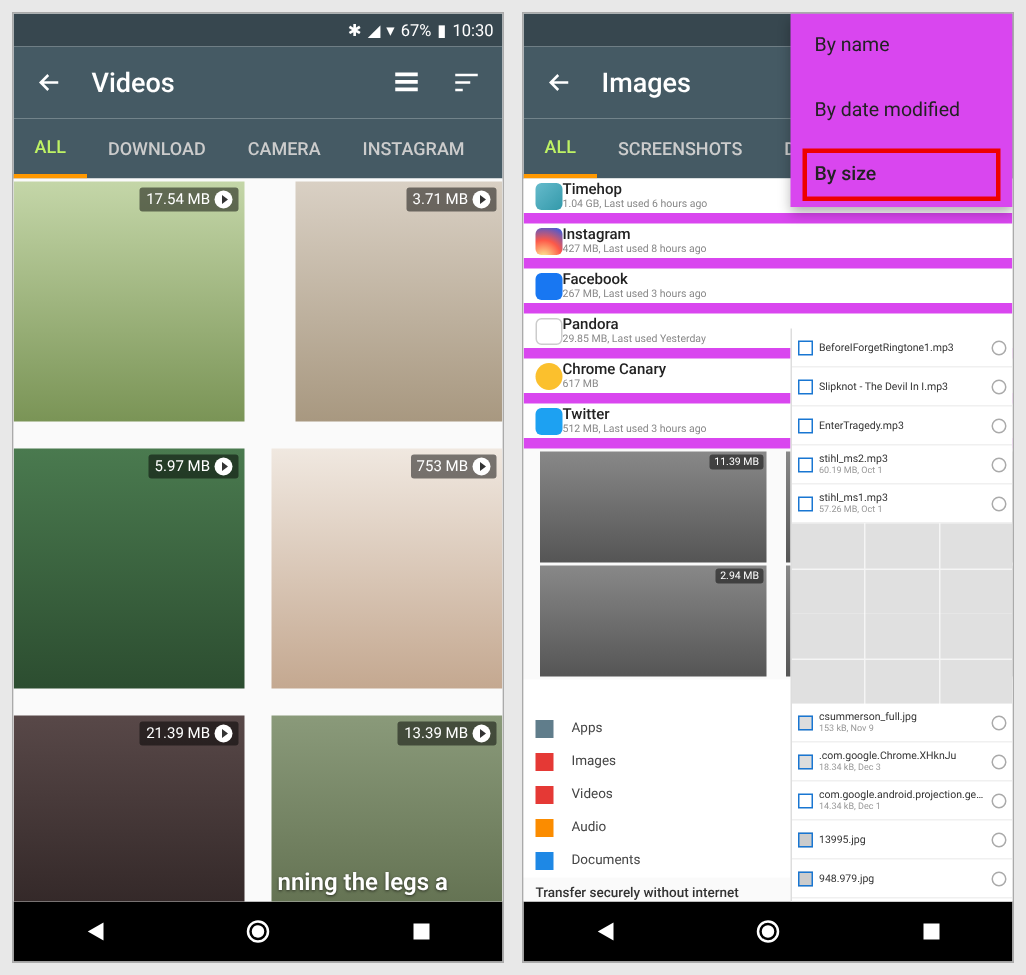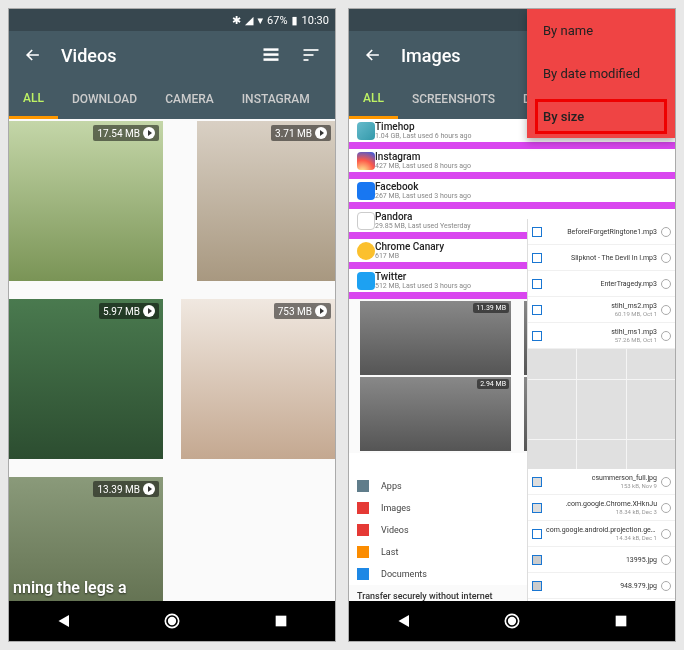--- a/index.html
+++ b/index.html
@@ -32,21 +32,21 @@
   .t4 { background: linear-gradient(#584848, #2a2020); }
   .t5 { background: linear-gradient(#8a9a7a, #5a6848); }
   
   .legs-overlay { position: absolute; bottom: 40px; left: 0; right: 0; color: #fff; font-size: 16px; font-weight: 600; text-align: left; padding-left: 4px; text-shadow: 0 1px 2px rgba(0,0,0,0.6); }
   .ride-overlay { position: absolute; bottom: 12px; left: 0; right: 0; color: #fff; font-size: 14px; padding-left: 15px; text-shadow: 0 1px 2px rgba(0,0,0,0.6); }
   
   .navbar { height: 40px; background: #000; display: flex; justify-content: space-around; align-items: center; }
   .navbtn { width: 40px; height: 40px; display: flex; align-items: center; justify-content: center; }
   
   
-  .sort-menu { position: absolute; right: 0; top: 0; background: #ef4444; width: 148px; box-shadow: 0 4px 8px rgba(0,0,0,0.3); z-index: 10; }
+  .sort-menu { position: absolute; right: 0; top: 0; background: #d946ef; width: 148px; box-shadow: 0 4px 8px rgba(0,0,0,0.3); z-index: 10; }
   .sort-item { padding: 14px 16px; font-size: 13px; color: #222; }
   .sort-item.hl { position: relative; font-weight: 500; }
   .sort-item.hl::after { content: ''; position: absolute; inset: 4px 8px; border: 3px solid #e00; }
   
   .applist { background: #fff; }
   .appitem { display: flex; align-items: center; height: 30px; padding: 0 8px; border-bottom: 7px solid #d946ef; gap: 0; }
   .appicon { width: 18px; height: 18px; border-radius: 4px; flex-shrink: 0; }
   .appinfo { flex: 1; min-width: 0; }
   .appname { font-size: 10px; color: #222; font-weight: 500; }
   .appmeta { font-size: 7px; color: #888; }
@@ -62,21 +62,21 @@
   .sthumb .sb { position: absolute; top: 2px; right: 2px; background: rgba(0,0,0,.5); color: #fff; font-size: 7px; padding: 1px 3px; border-radius: 2px; }
   
   .cat-list { background: #fff; }
   .cat-item { display: flex; align-items: center; height: 22px; padding: 0 8px; gap: 12px; font-size: 9px; color: #444; }
   .cat-icon { width: 12px; height: 12px; }
   .cat-item.head { justify-content: flex-end; color: #aaa; font-size: 8px; }
   
   .transfer { padding: 6px 8px; font-size: 9px; color: #333; }
   
   .narrow-col { position: absolute; right: 0; top: 100px; width: 148px; background: #fff; border-left: 1px solid #ddd; bottom: 0; overflow: hidden; font-size: 7px; }
-  .file-item { display: flex; align-items: center; height: 26px; padding: 0 4px; gap: 4px; border-bottom: 1px solid #f0f0f0; text-align: right; }
+  .file-item { display: flex; align-items: center; height: 26px; padding: 0 4px; gap: 4px; border-bottom: 1px solid #f0f0f0; }
   .file-icon { width: 10px; height: 10px; border: 1px solid #1976d2; }
   .file-info { flex: 1; min-width: 0; overflow: hidden; }
   .file-name { font-size: 7px; color: #333; white-space: nowrap; overflow: hidden; text-overflow: ellipsis; }
   .file-meta { font-size: 6px; color: #999; }
   .file-radio { width: 10px; height: 10px; border: 1px solid #aaa; border-radius: 50%; }
   .mini-shots { height: 60px; background: #f5f5f5; display: grid; grid-template-columns: repeat(3,1fr); gap:1px; }
   .mini-shots div { background: #e0e0e0; }
   
   svg { display: block; }
 </style>
@@ -139,20 +139,26 @@
             <span>5.97 MB</span>
             <span class="play"></span>
           </div>
         </div>
       <div class="thumb t3">
           <div class="badge">
             <span>753 MB</span>
             <span class="play"></span>
           </div>
         </div>
+      <div class="thumb t4">
+          <div class="badge">
+            <span>21.39 MB</span>
+            <span class="play"></span>
+          </div>
+        </div>
       <div class="thumb t5">
         <div class="badge">
             <span>13.39 MB</span>
             <span class="play"></span>
           </div>
         <div class="legs-overlay">nning the legs a</div>
         <div class="ride-overlay">ride</div>
       </div>
     </div>
   </div>
@@ -274,21 +280,21 @@
         <div class="cat-item">
             <div class="cat-icon" style="background:#e53935"></div>
             <span>Images</span>
           </div>
         <div class="cat-item">
             <div class="cat-icon" style="background:#e53935"></div>
             <span>Videos</span>
           </div>
         <div class="cat-item">
             <div class="cat-icon" style="background:#fb8c00"></div>
-            <span>Last</span>
+            <span>Audio</span>
           </div>
         <div class="cat-item">
             <div class="cat-icon" style="background:#1e88e5"></div>
             <span>Documents</span>
           </div>
       </div>
       <div class="transfer">
         <div style="font-weight:500">Transfer securely without internet</div>
 
       </div>

